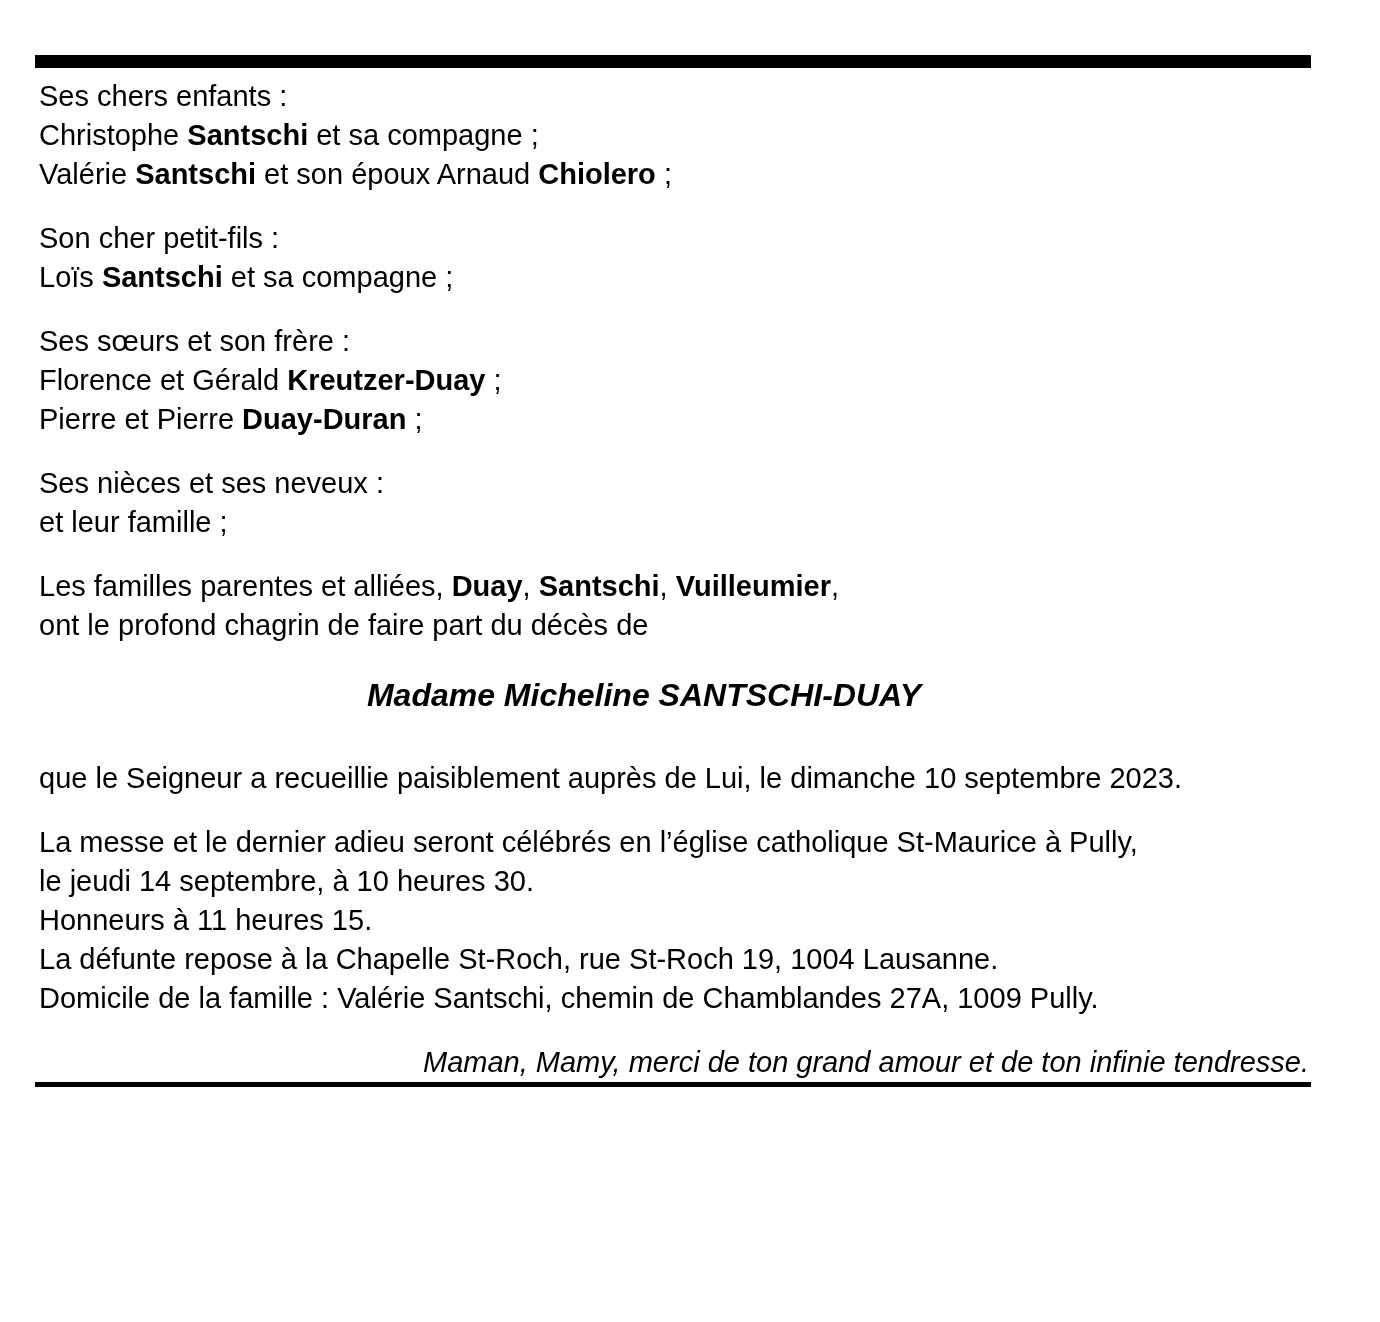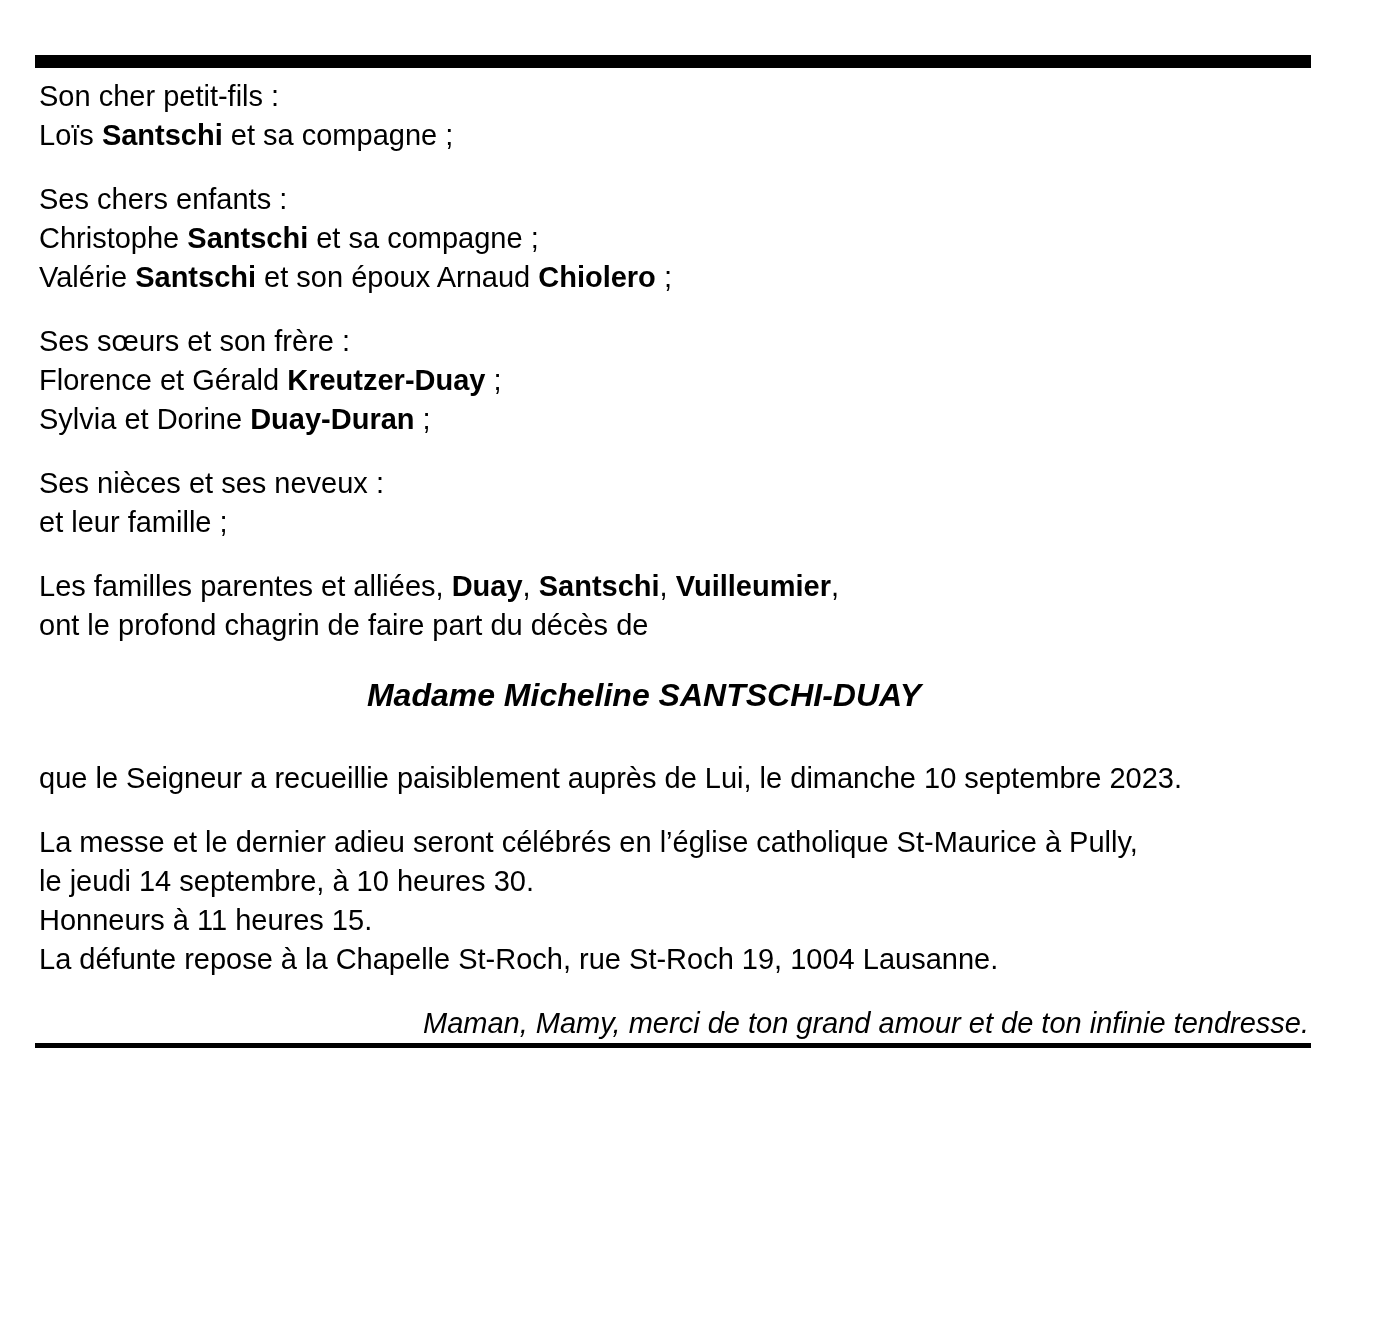--- a/index.html
+++ b/index.html
@@ -62,49 +62,50 @@
     white-space: nowrap;
   }
 </style>
 </head>
 <body>
 
 <div class="page">
   <div class="rule rule-top"></div>
   <div class="paras-top" id="paragraphs-top">
       <div class="para">
-        <div class="line"><span>Son cher petit-fils :</span></div>
-        <div class="line"><span>Loïs </span><span class="bold">Santschi</span><span> et sa compagne ;</span></div>
-      </div>
-      <div class="para">
         <div class="line"><span>Ses chers enfants :</span></div>
         <div class="line"><span>Christophe </span><span class="bold">Santschi</span><span> et sa compagne ;</span></div>
         <div class="line"><span>Valérie </span><span class="bold">Santschi</span><span> et son époux Arnaud </span><span class="bold">Chiolero</span><span> ;</span></div>
       </div>
       <div class="para">
+        <div class="line"><span>Son cher petit-fils :</span></div>
+        <div class="line"><span>Loïs </span><span class="bold">Santschi</span><span> et sa compagne ;</span></div>
+      </div>
+      <div class="para">
         <div class="line"><span>Ses sœurs et son frère :</span></div>
         <div class="line"><span>Florence et Gérald </span><span class="bold">Kreutzer-Duay</span><span> ;</span></div>
-        <div class="line"><span>Sylvia et Dorine </span><span class="bold">Duay-Duran</span><span> ;</span></div>
+        <div class="line"><span>Pierre et Pierre </span><span class="bold">Duay-Duran</span><span> ;</span></div>
       </div>
       <div class="para">
         <div class="line"><span>Ses nièces et ses neveux :</span></div>
         <div class="line"><span>et leur famille ;</span></div>
       </div>
       <div class="para">
         <div class="line"><span>Les familles parentes et alliées, </span><span class="bold">Duay</span><span>, </span><span class="bold">Santschi</span><span>, </span><span class="bold">Vuilleumier</span><span>,</span></div>
         <div class="line"><span>ont le profond chagrin de faire part du décès de</span></div>
       </div>
     </div>
   <div class="title">Madame Micheline SANTSCHI-DUAY</div>
   <div id="paragraphs-bottom">
       <div class="para">
         <div class="line"><span>que le Seigneur a recueillie paisiblement auprès de Lui, le dimanche 10 septembre 2023.</span></div>
       </div>
       <div class="para">
         <div class="line"><span>La messe et le dernier adieu seront célébrés en l’église catholique St-Maurice à Pully,</span></div>
         <div class="line"><span>le jeudi 14 septembre, à 10 heures 30.</span></div>
         <div class="line"><span>Honneurs à 11 heures 15.</span></div>
         <div class="line"><span>La défunte repose à la Chapelle St-Roch, rue St-Roch 19, 1004 Lausanne.</span></div>
+        <div class="line"><span>Domicile de la famille : Valérie Santschi, chemin de Chamblandes 27A, 1009 Pully.</span></div>
       </div>
     </div>
   <div class="closing">Maman, Mamy, merci de ton grand amour et de ton infinie tendresse.</div>
   <div class="rule rule-bottom"></div>
 </div>
 
 </body></html>

